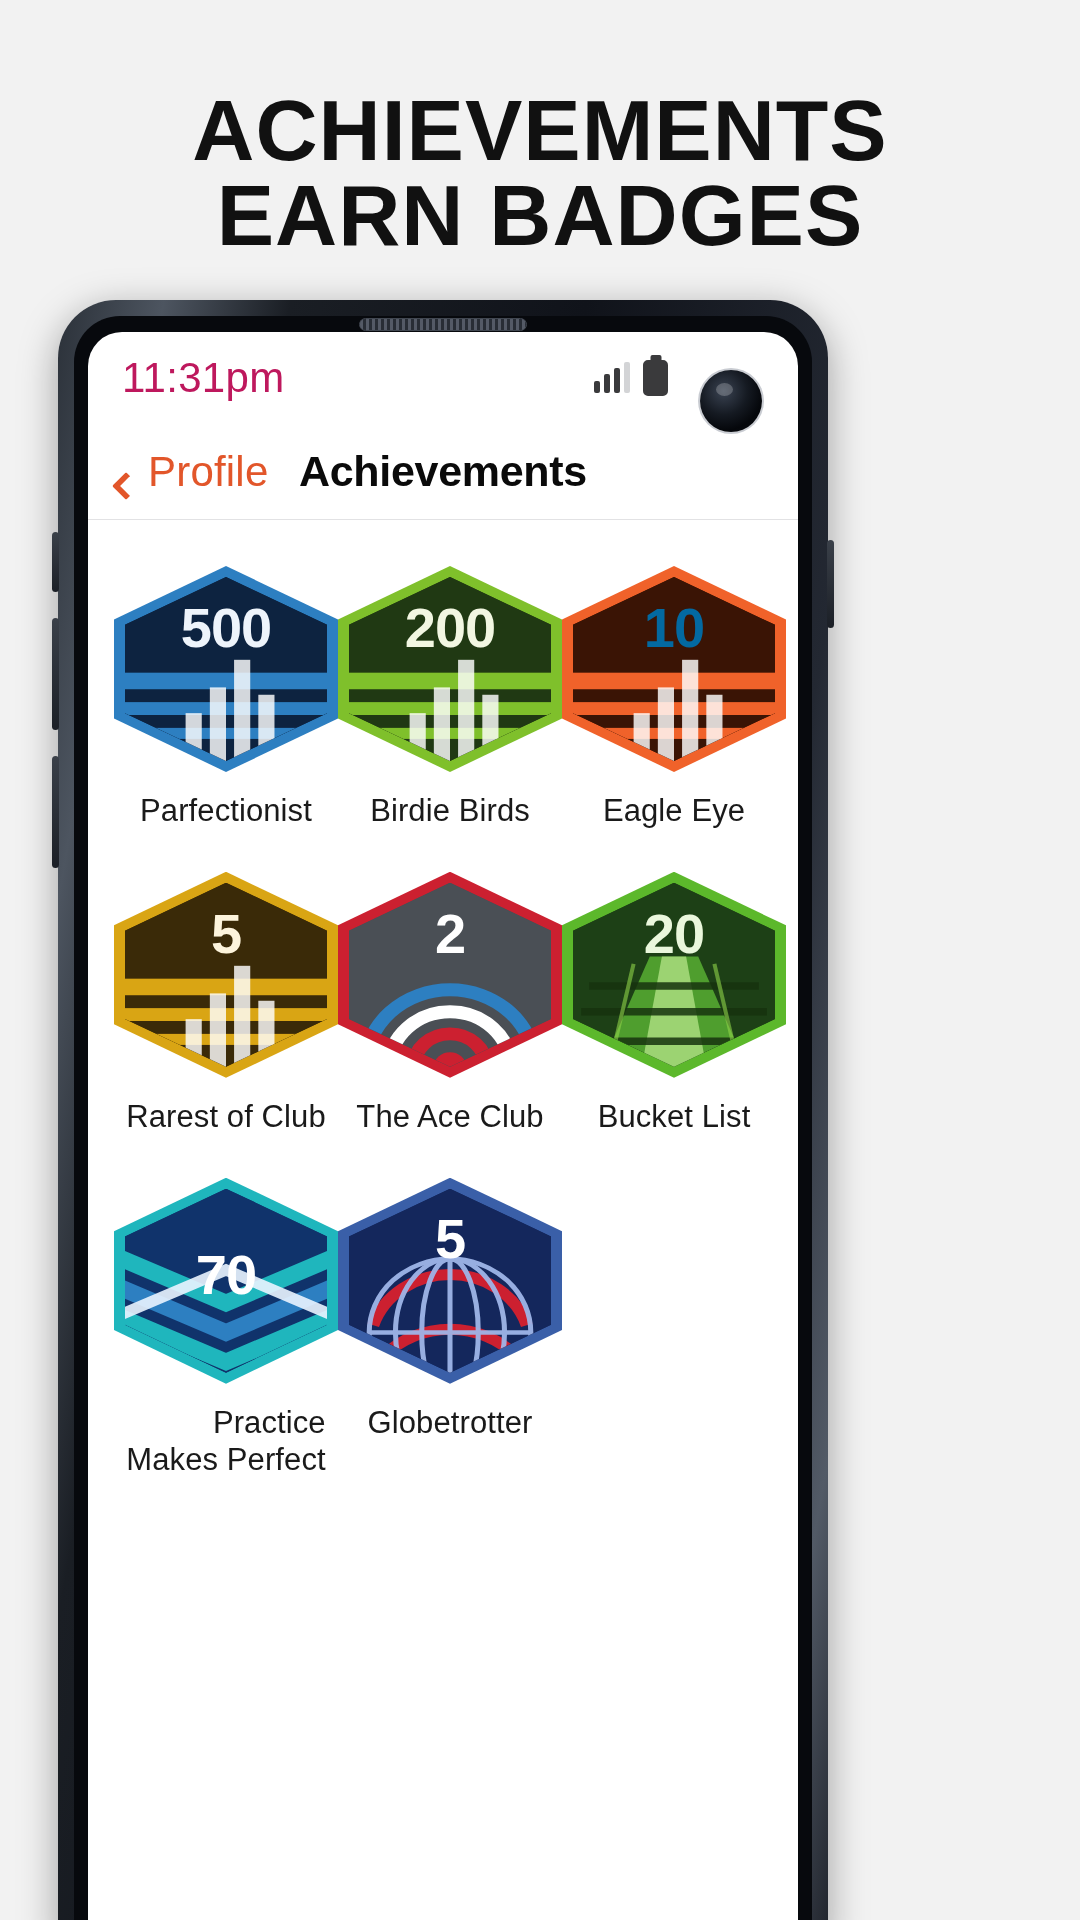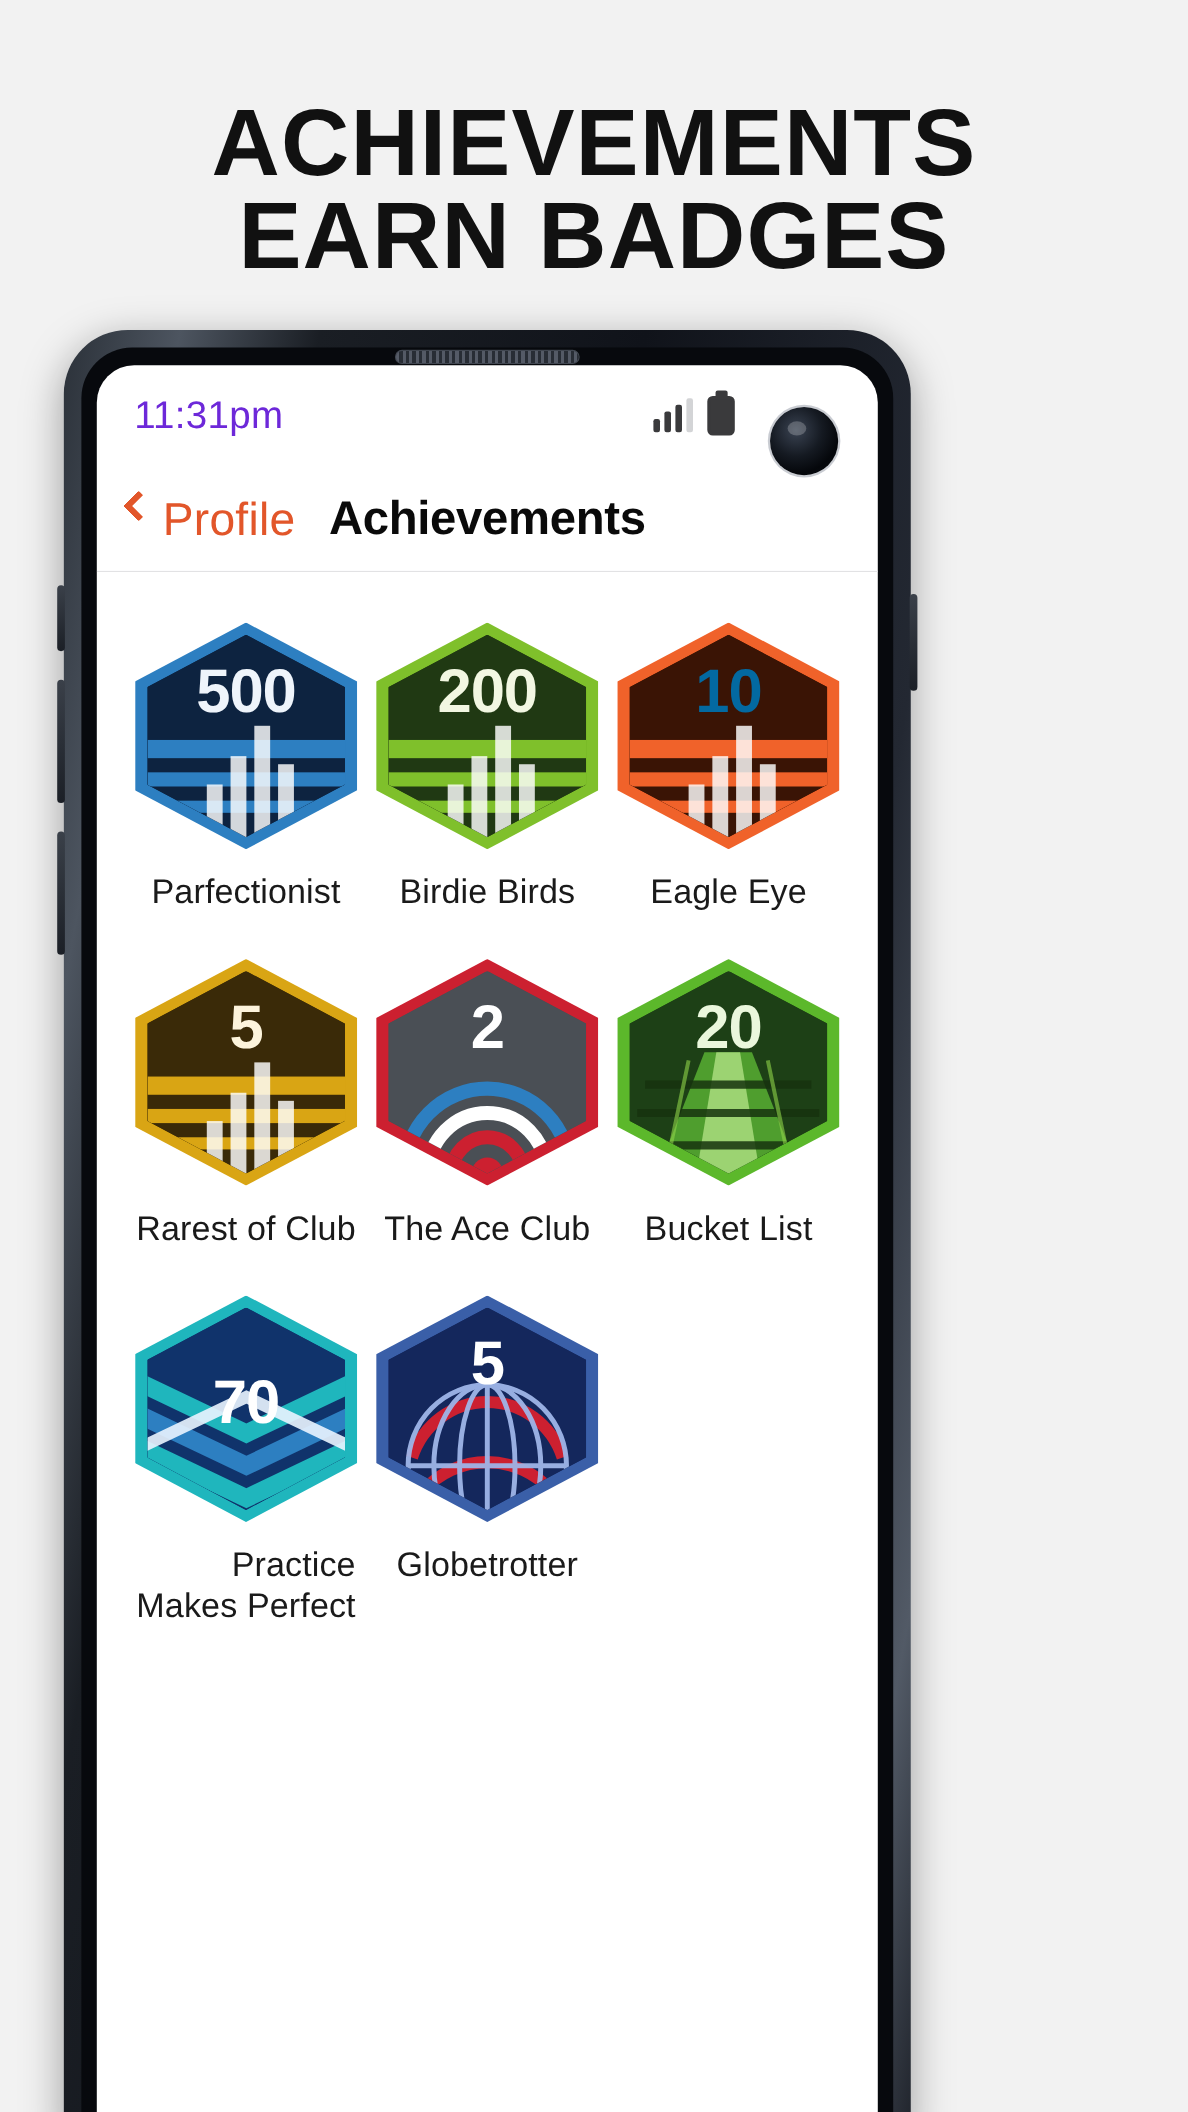--- a/index.html
+++ b/index.html
@@ -86,21 +86,21 @@
     width:17px; height:13px; border-radius:50%;
     background:rgba(255,255,255,.22);
   }
 
   
   #statusbar {
     position:relative; height:92px;
     display:flex; align-items:center; justify-content:space-between;
     padding:0 34px 0 34px;
   }
-  #clock { font-size:35px; color:#6d28d9; letter-spacing:.3px; }
+  #clock { font-size:42px; color:#be185d; letter-spacing:.3px; }
   #status-icons { display:flex; align-items:center; gap:13px; padding-right:96px; }
   .signal { display:flex; align-items:flex-end; gap:4px; height:30px; }
   .signal i { width:6px; border-radius:2px; background:#3a3a3c; display:block; }
   .signal i:nth-child(1){ height:12px; }
   .signal i:nth-child(2){ height:19px; }
   .signal i:nth-child(3){ height:25px; }
   .signal i:nth-child(4){ height:31px; background:#d3d4d6; }
   .battery {
     position:relative; width:25px; height:36px;
     border:3px solid #3a3a3c; border-radius:5px; background:#3a3a3c;
@@ -110,21 +110,21 @@
     width:11px; height:5px; border-radius:2px 2px 0 0; background:#3a3a3c;
   }
 
   
   #navbar {
     position:relative; height:96px;
     display:flex; align-items:center;
     border-bottom:1px solid #e2e2e4;
     padding:0 28px;
   }
-  #back-btn { display:flex; align-items:flex-start; gap:12px; cursor:pointer; }
+  #back-btn { display:flex; align-items:flex-end; gap:12px; cursor:pointer; }
   #chev {
     width:20px; height:20px;
     border-left:6px solid #e2562a; border-bottom:6px solid #e2562a;
     transform:rotate(45deg);
     border-radius:2px;
     margin-top:2px;
   }
   #back-label { font-size:42px; color:#e2562a; letter-spacing:.2px; }
   #nav-title {
     position:absolute; left:0; right:0; text-align:center;
@@ -134,21 +134,21 @@
 
   
   #grid {
     display:grid;
     grid-template-columns:repeat(3,1fr);
     row-gap:0;
     padding:46px 26px 0 26px;
   }
   .cell { display:flex; flex-direction:column; align-items:center; cursor:pointer; }
 
-  .hex-wrap { position:relative; width:202px; height:206px; }
+  .hex-wrap { position:relative; width:224px; height:206px; }
   .hex {
     position:absolute; inset:0;
     clip-path:polygon(50% 0%, 100% 26%, 100% 74%, 50% 100%, 0% 74%, 0% 26%);
   }
   .hex.border { inset:0; }
   .hex.inner  { inset:11px; }
 
   .hex-num {
     position:absolute; left:0; right:0; top:14%;
     text-align:center;

